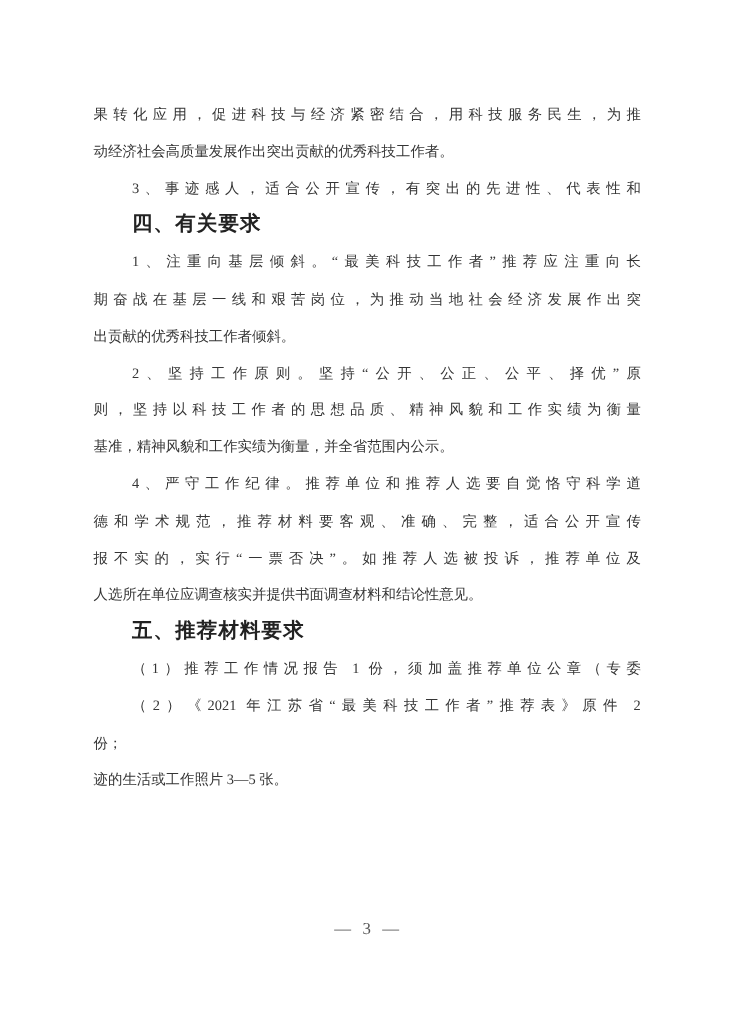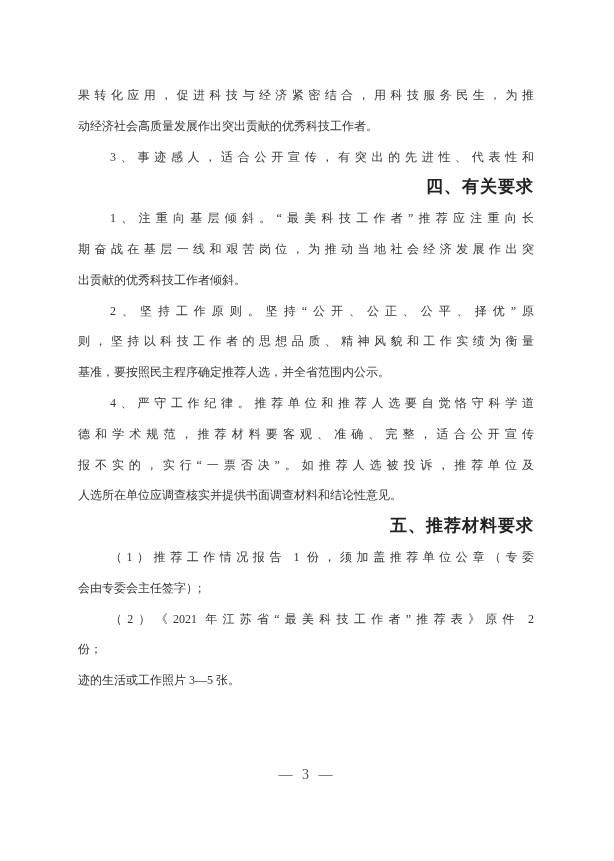--- a/index.html
+++ b/index.html
@@ -35,21 +35,20 @@
     overflow: visible;
   }
   .line.fill {
     white-space: normal;
     text-align: justify;
     text-align-last: justify;
     text-justify: inter-character;
   }
   .line.indent {
     text-indent: 32px;
-    text-align: right;
   }
   .line.bold {
     font-family: "Liberation Sans", sans-serif;
     font-weight: 700;
     font-size: 17px;
     letter-spacing: 1px;
     color: #222222;
   }
   .footer {
     position: absolute;
@@ -73,26 +72,25 @@
 
   <div class="line fill">果转化应用，促进科技与经济紧密结合，用科技服务民生，为推</div>
       <div class="line">动经济社会高质量发展作出突出贡献的优秀科技工作者。</div>
       <div class="line indent fill">3、事迹感人，适合公开宣传，有突出的先进性、代表性和</div>
       <div class="line indent bold">四、有关要求</div>
       <div class="line indent fill">1、注重向基层倾斜。“最美科技工作者”推荐应注重向长</div>
       <div class="line fill">期奋战在基层一线和艰苦岗位，为推动当地社会经济发展作出突</div>
       <div class="line">出贡献的优秀科技工作者倾斜。</div>
       <div class="line indent fill">2、坚持工作原则。坚持“公开、公正、公平、择优”原</div>
       <div class="line fill">则，坚持以科技工作者的思想品质、精神风貌和工作实绩为衡量</div>
-      <div class="line">基准，要按照民主程序确定推荐人选，并全省范围内公示。</div>
+      <div class="line">基准，精神风貌和工作实绩为衡量，并全省范围内公示。</div>
       <div class="line indent fill">4、严守工作纪律。推荐单位和推荐人选要自觉恪守科学道</div>
       <div class="line fill">德和学术规范，推荐材料要客观、准确、完整，适合公开宣传</div>
       <div class="line fill">报不实的，实行“一票否决”。如推荐人选被投诉，推荐单位及</div>
       <div class="line">人选所在单位应调查核实并提供书面调查材料和结论性意见。</div>
       <div class="line indent bold">五、推荐材料要求</div>
       <div class="line indent fill">（1）推荐工作情况报告 1 份，须加盖推荐单位公章（专委</div>
-      <div class="line">会由专委会主任签字）;</div>
       <div class="line indent fill">（2）《2021 年江苏省“最美科技工作者”推荐表》原件 2</div>
       <div class="line">份；</div>
       <div class="line">迹的生活或工作照片 3—5 张。</div>
     </div>
   <div class="footer">— 3 —</div>
 </div>
 
 </body></html>

